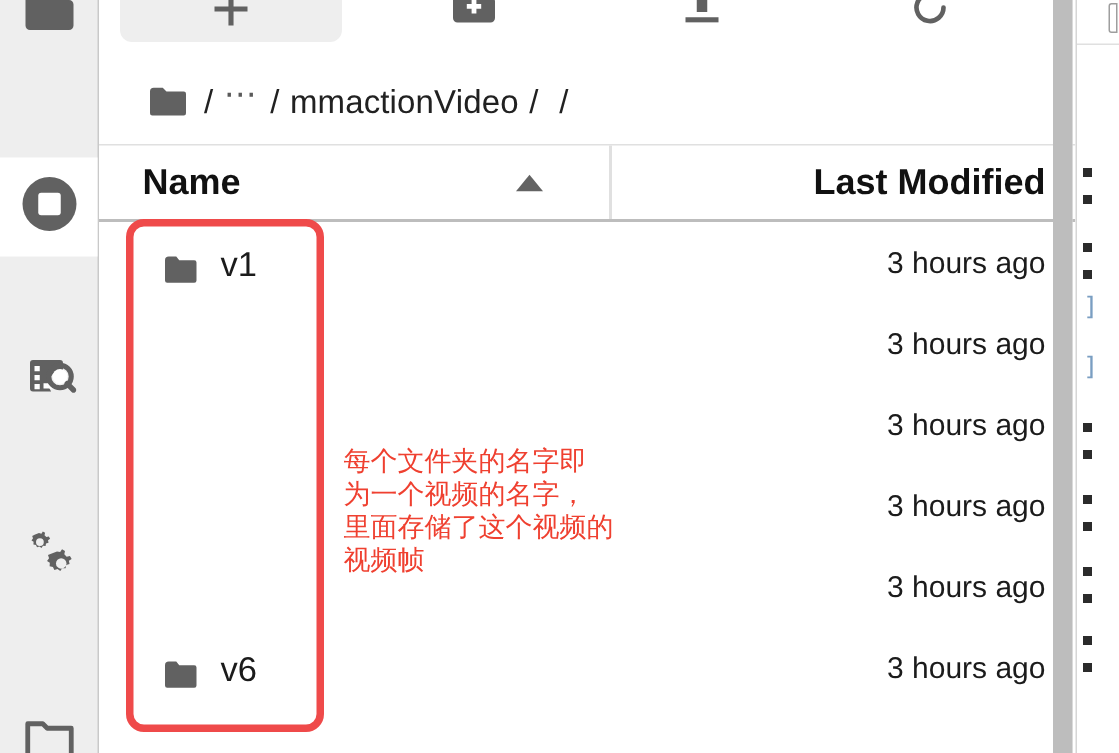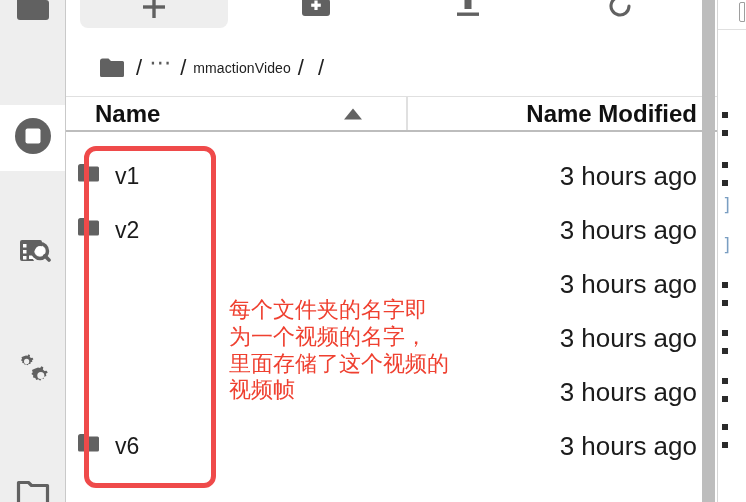--- a/index.html
+++ b/index.html
@@ -102,21 +102,21 @@
     top: 42px;
     width: 651px;
     height: 52px;
     display: flex;
     align-items: center;
     padding-left: 33px;
     box-sizing: border-box;
     white-space: nowrap;
   }
   .crumb-text {
-    font-size: 14px;
+    font-size: 22px;
     color: #212121;
     letter-spacing: 0.1px;
   }
   .crumb-sep {
     font-size: 22px;
     color: #212121;
     margin: 0 7px;
   }
   .crumb-home {
     display: inline-flex;
@@ -130,21 +130,21 @@
     position: relative;
     top: -5px;
   }
 
   
   .thead {
     position: absolute;
     left: 0;
     top: 96px;
     width: 651px;
-    height: 36px;
+    height: 52px;
     background: #ffffff;
     border-top: 1px solid #e0e0e0;
     border-bottom: 2px solid #bdbdbd;
     box-sizing: border-box;
     display: flex;
     justify-content: flex-end;
   }
   .th-name {
     position: relative;
     width: 342px;
@@ -189,37 +189,37 @@
   .row {
     position: relative;
     height: 54px;
     display: flex;
     align-items: center;
     box-sizing: border-box;
   }
   .cell-name {
     width: 342px;
     display: flex;
-    align-items: flex-start;
-    padding-left: 11px;
+    align-items: flex-end;
+    padding-left: 43px;
     box-sizing: border-box;
   }
   .row-folder-icon {
     display: inline-flex;
     margin-right: 14px;
   }
   .row-name {
     font-size: 23px;
     color: #1b1b1b;
   }
   .cell-mod {
     flex: 1;
     text-align: right;
     padding-right: 20px;
-    font-size: 26px;
+    font-size: 20px;
     color: #1b1b1b;
   }
 
   
   .redbox {
     position: absolute;
     left: 84px;
     top: 146px;
     width: 132px;
     height: 342px;
@@ -227,21 +227,21 @@
     border-radius: 12px;
     box-sizing: border-box;
     pointer-events: none;
   }
   .annotation {
     position: absolute;
     left: 229px;
     top: 297px;
     width: 300px;
     color: #ef4030;
-    font-size: 22px;
+    font-size: 18px;
     line-height: 1.22;
     font-family: "DejaVu Sans", sans-serif;
     white-space: pre-line;
   }
 
   
   .vscroll {
     position: absolute;
     left: 702px;
     top: 0;
@@ -420,47 +420,39 @@
       <span class="crumb-sep">/</span>
       <span class="crumb-sep">/</span>
     </div>
 
     <div class="thead">
       <div class="th-name">
         <span class="th-label">Name</span>
         <span class="sort-asc"></span>
       </div>
       <div class="th-mod">
-        <span class="th-label">Name Modified</span>
+        <span class="th-label">Last Modified</span>
       </div>
     </div>
 
     <div class="rows">
 
       <div class="row">
         <div class="cell-name">
           <span class="row-folder-icon">
             <svg width="24" height="20" viewBox="0 0 24 20">
                 <path d="M1 3.5A2.5 2.5 0 0 1 3.5 1h5L10.5 3.5h10A1.5 1.5 0 0 1 22 5v12a1.5 1.5 0 0 1-1.5 1.5h-18A1.5 1.5 0 0 1 1 17z" fill="#616161"></path>
               </svg>
           </span>
           <span class="row-name">v1</span>
         </div>
         <div class="cell-mod">3 hours ago</div>
       </div>
 
       <div class="row">
-        <div class="cell-name">
-          <span class="row-folder-icon">
-            <svg width="24" height="20" viewBox="0 0 24 20">
-                <path d="M1 3.5A2.5 2.5 0 0 1 3.5 1h5L10.5 3.5h10A1.5 1.5 0 0 1 22 5v12a1.5 1.5 0 0 1-1.5 1.5h-18A1.5 1.5 0 0 1 1 17z" fill="#616161"></path>
-              </svg>
-          </span>
-          <span class="row-name">v2</span>
-        </div>
         <div class="cell-mod">3 hours ago</div>
       </div>
 
       <div class="row">
         <div class="cell-mod">3 hours ago</div>
       </div>
 
       <div class="row">
         <div class="cell-mod">3 hours ago</div>
       </div>

